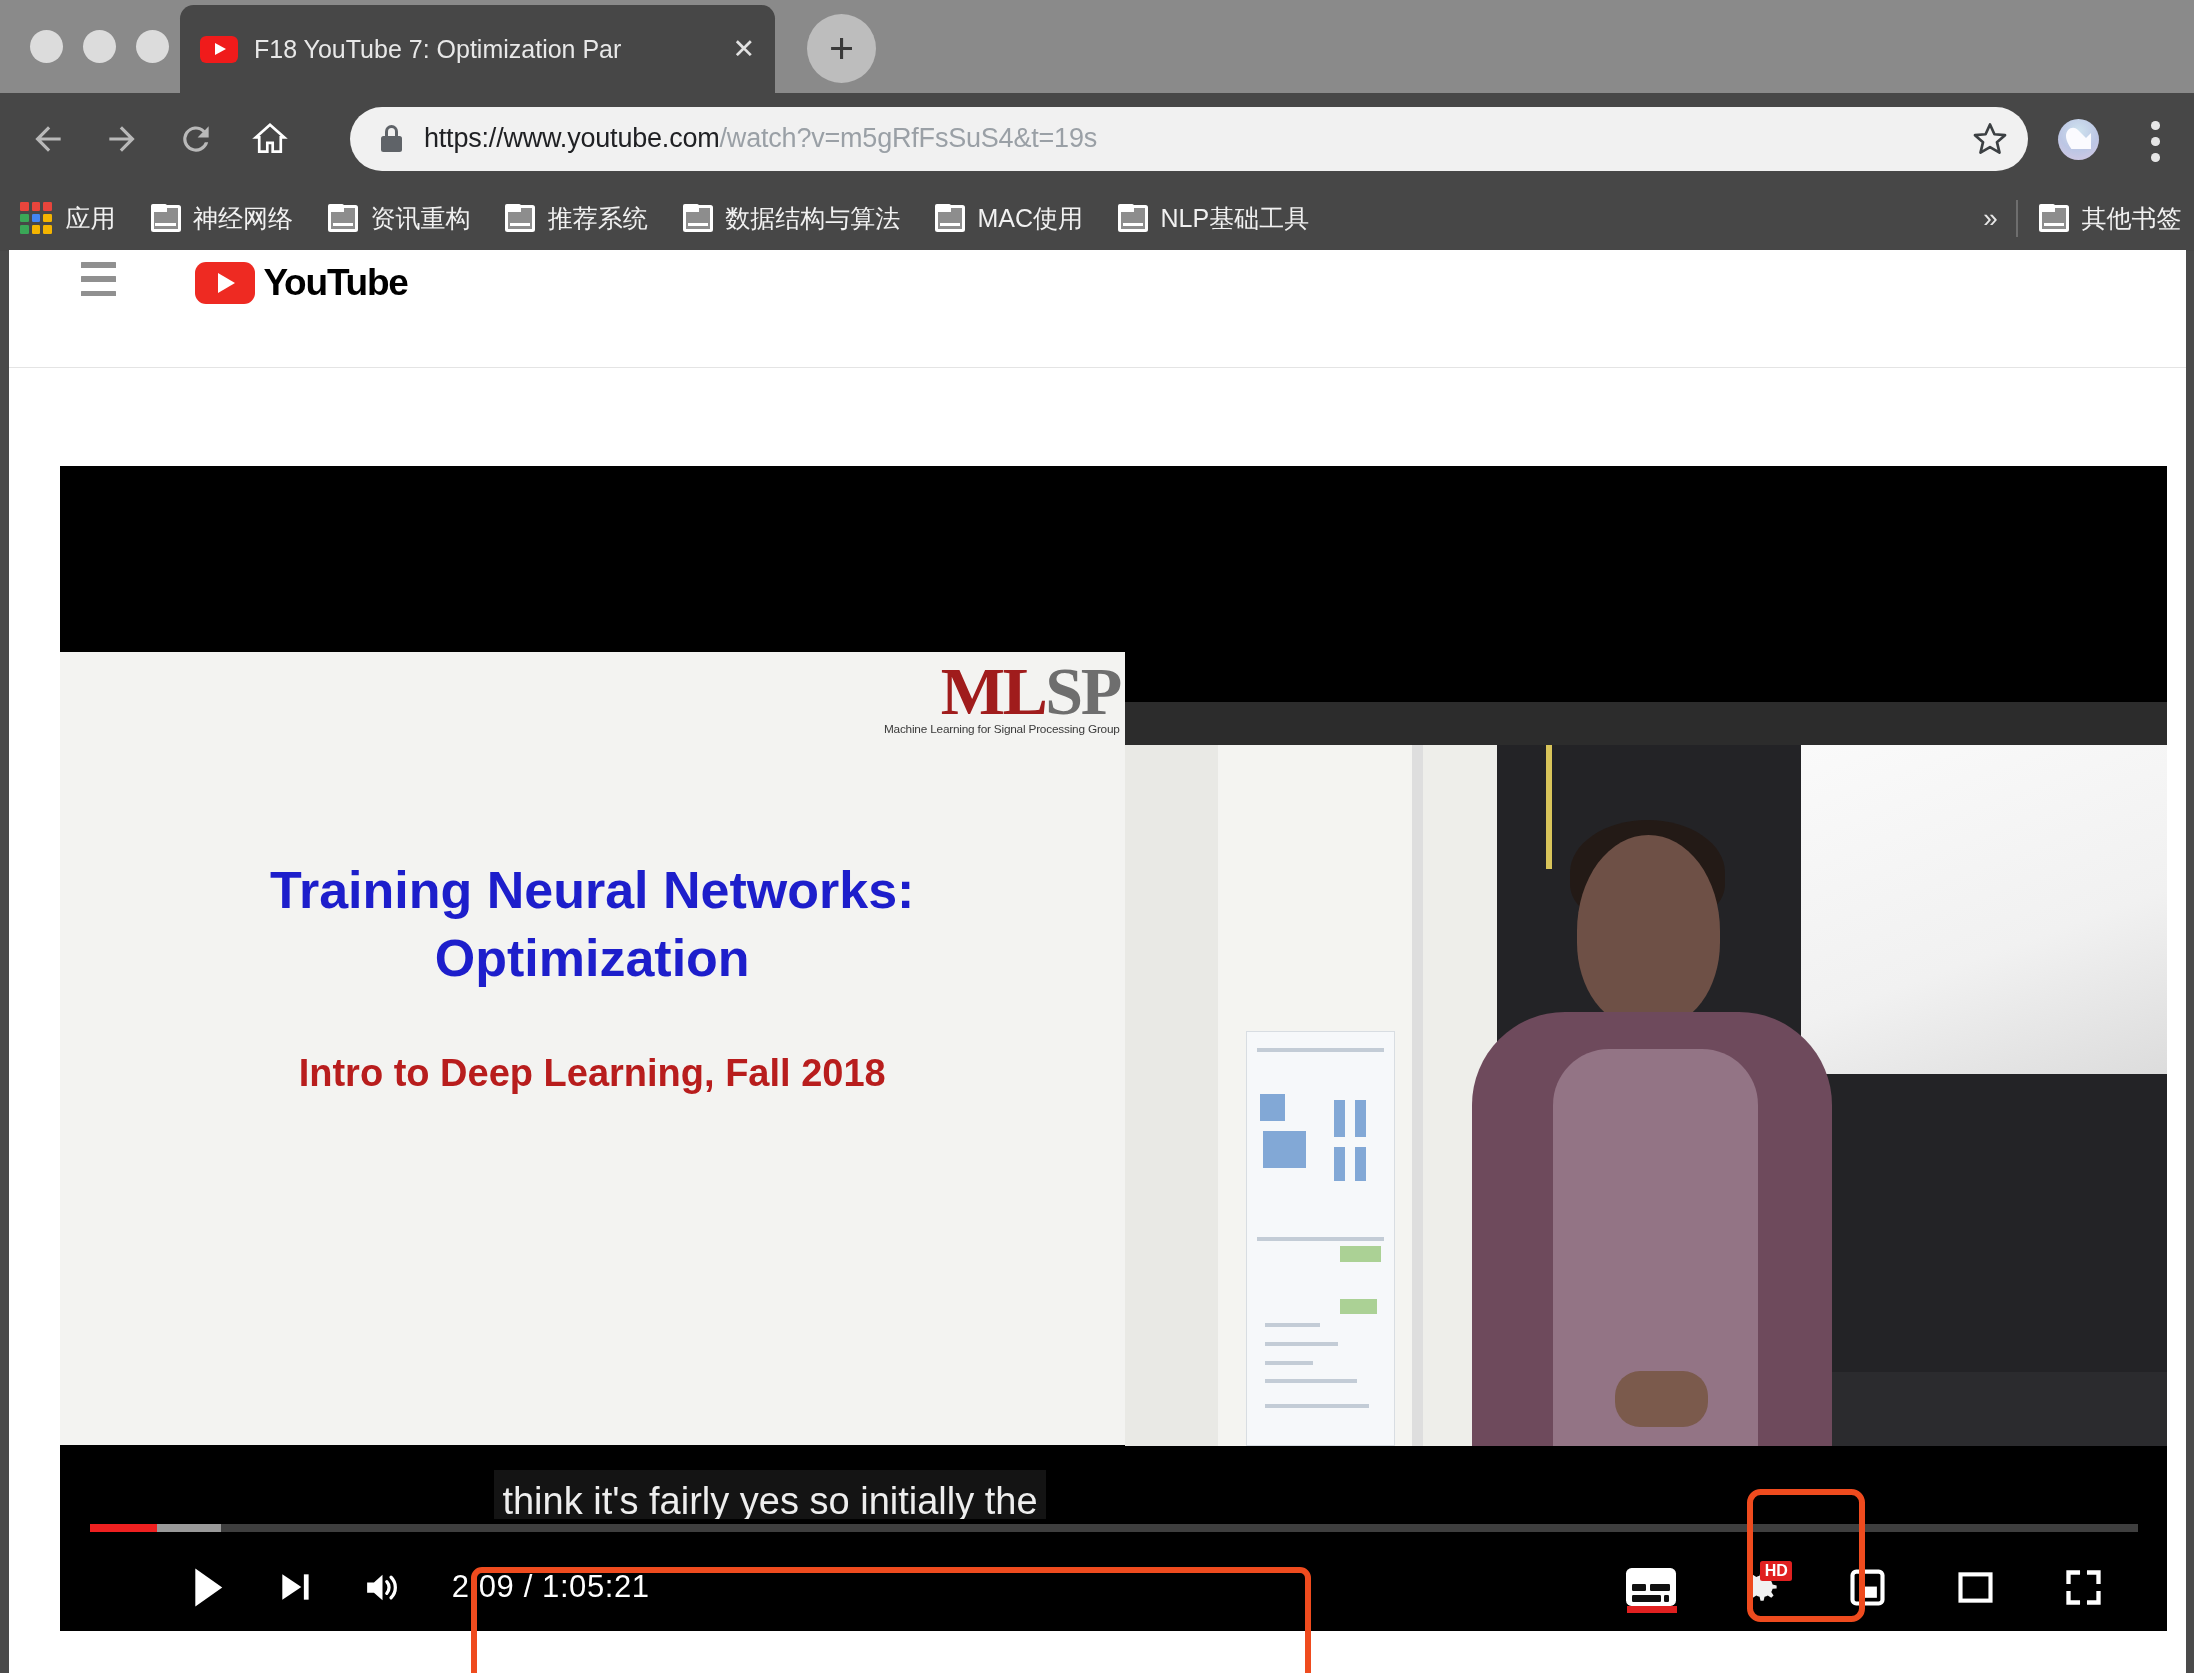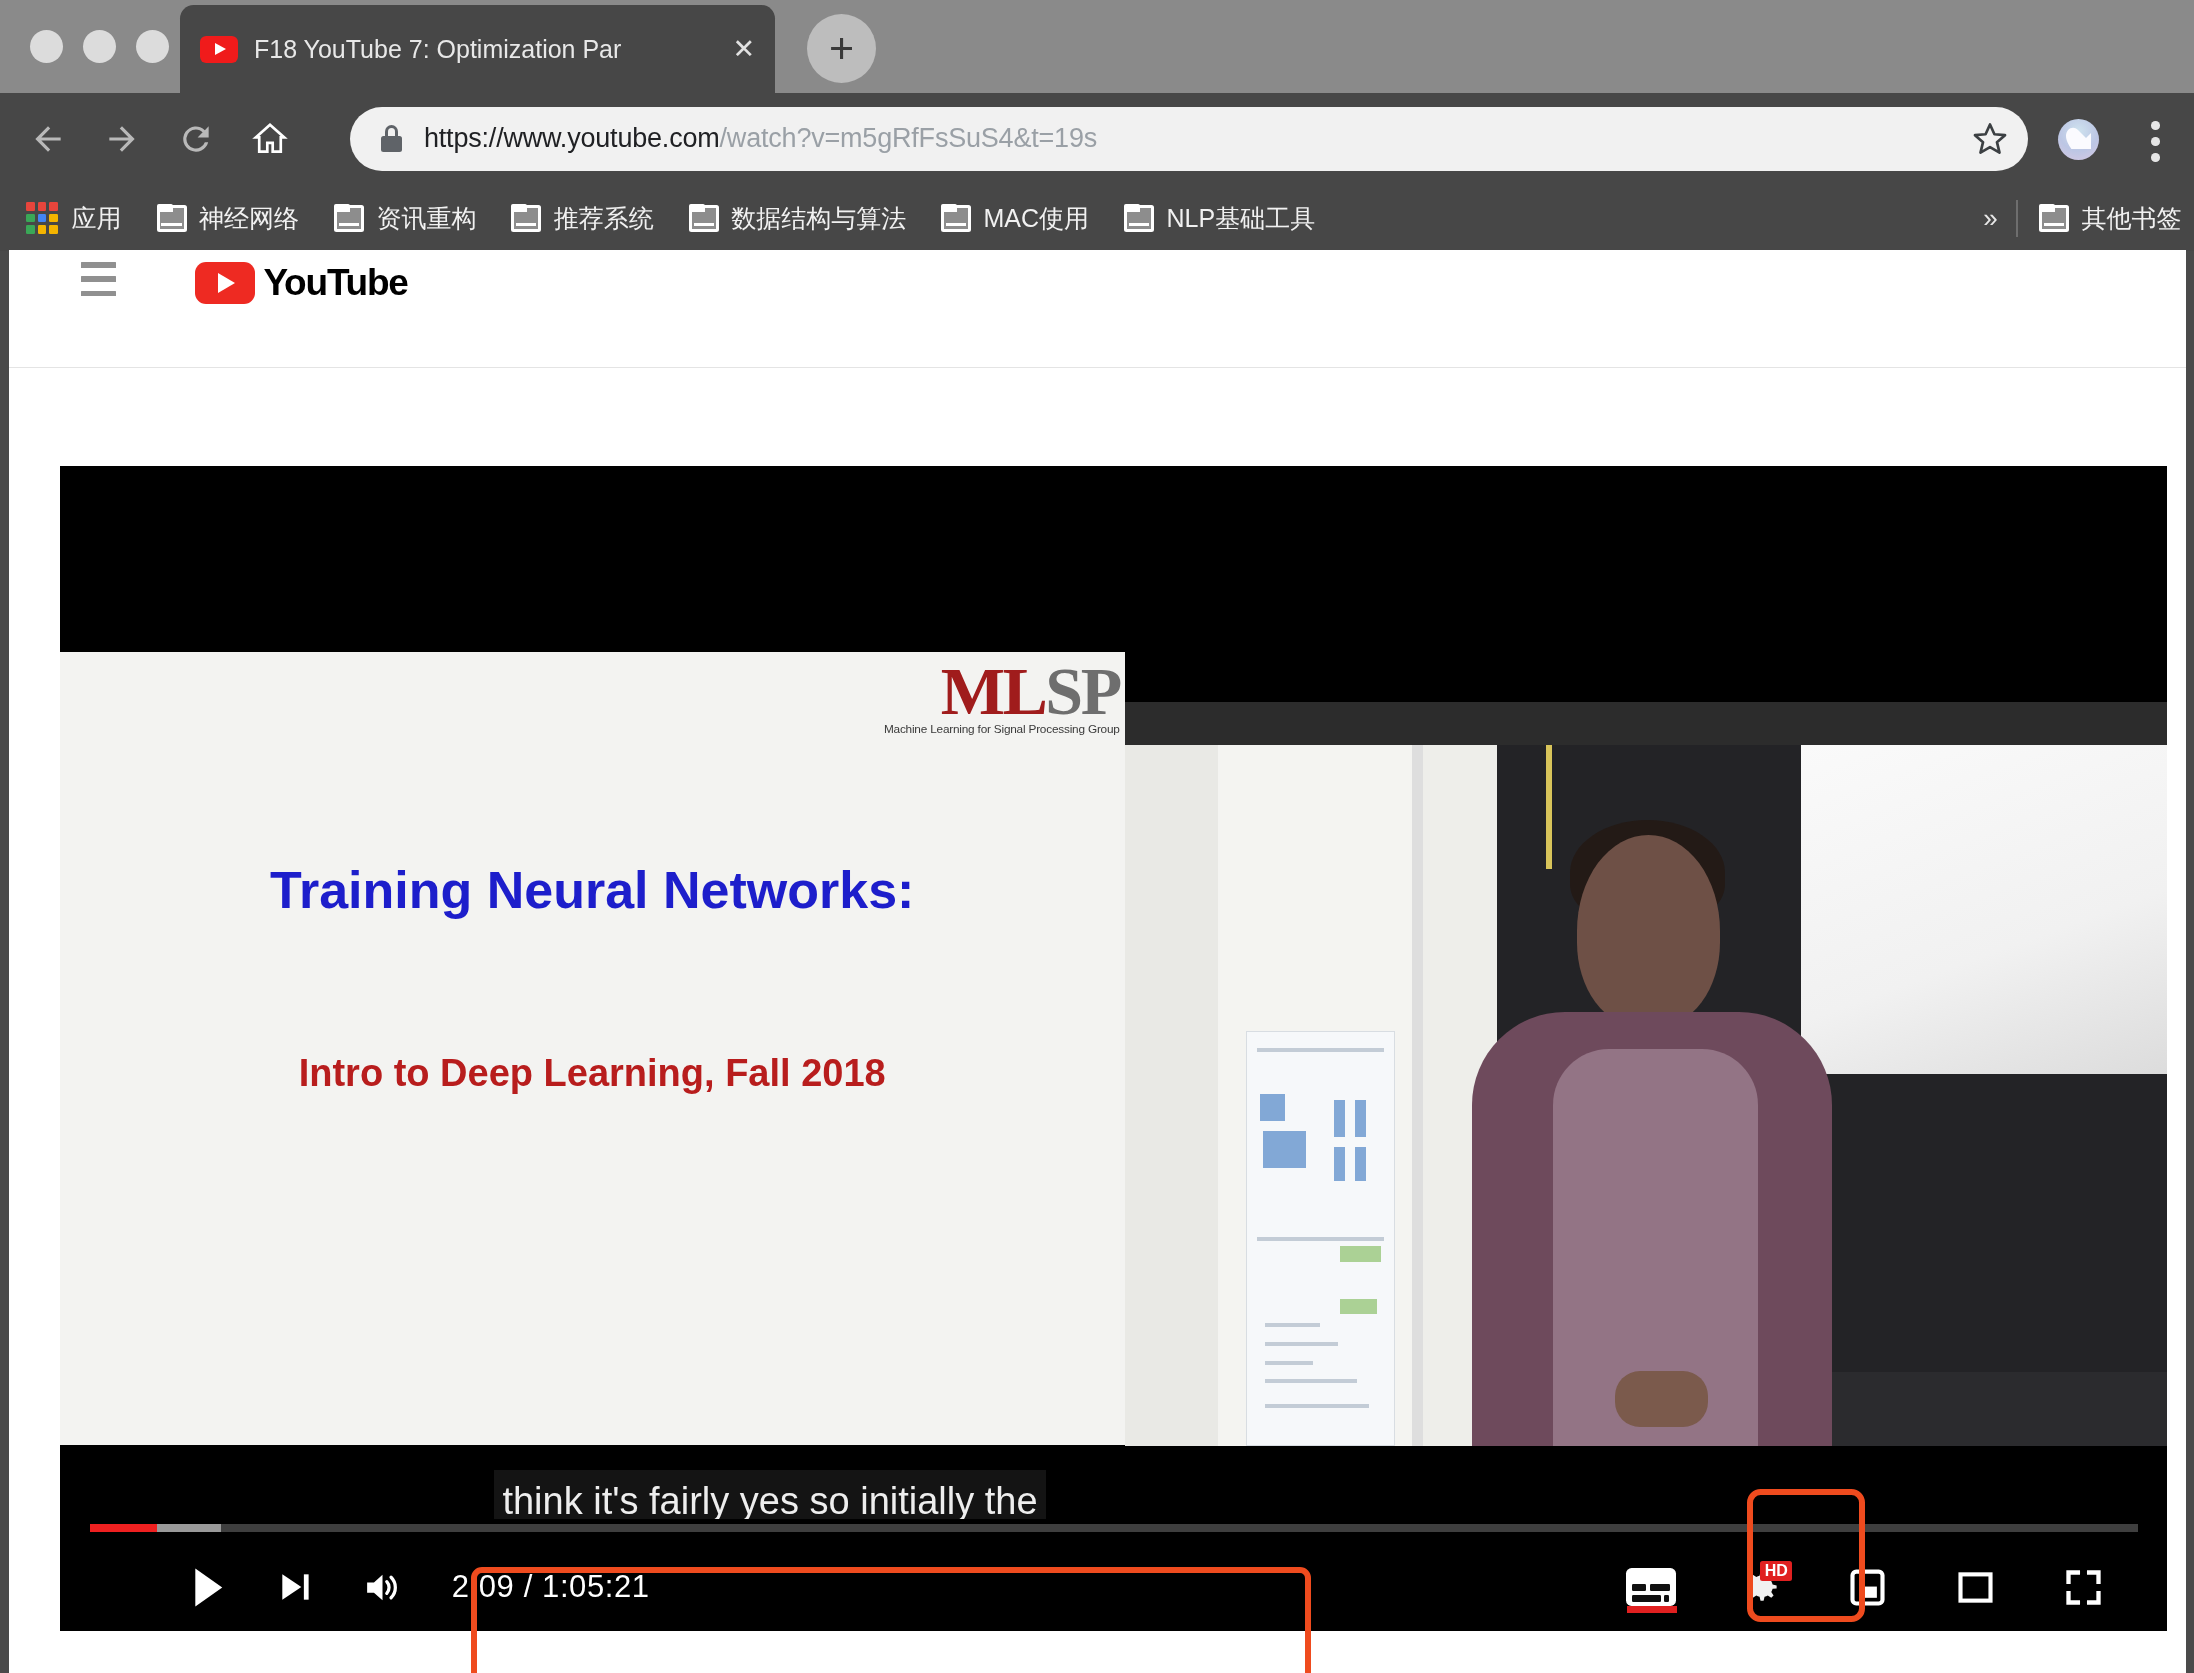--- a/index.html
+++ b/index.html
@@ -76,21 +76,21 @@
     content: ""; position: absolute; left: 8px; top: 8px; width: 25px; height: 22px;
     background: #fbfbff;
     clip-path: path("M20 36 C 4 24, 0 14, 0 9 C 0 2, 7 -2, 12 3 L20 11 L28 3 C33 -2, 40 2, 40 9 C40 14, 36 24, 20 36 Z");
   }
   .kebab { position: absolute; left: 2151px; top: 28px; display:flex; flex-direction: column; gap: 7.4px; align-items: center; }
   .kebab i { width: 8.7px; height: 8.7px; border-radius: 50%; background: #e6e6e6; display: block; }
 
   
   .bookmarks {
     position: absolute; left: 0; top: 185px; width: 2194px; height: 66px;
-    background: #474747; display: flex; align-items: center; padding-left: 26px;
+    background: #474747; display: flex; align-items: center; padding-left: 20px;
   }
   .bm { display: flex; align-items: center; margin-right: 35px; white-space: nowrap; }
   .bm-label { color: #f1f1f1; font-size: 25px; }
   .folder-ico {
     width: 30px; height: 27px; margin-right: 12.4px; position: relative; flex: 0 0 auto;
     border: 3.1px solid #ffffff; border-radius: 2.5px; background: #8d8d8d;
   }
   .folder-ico::before {
     content: ""; position: absolute; left: -3.1px; top: -3.1px; width: 16px; height: 7.4px;
     background: #ffffff; border-radius: 1.9px 1.9px 0 0;
@@ -434,20 +434,21 @@
     <div class="player">
       <div class="video-frame">
 
         <div class="slide">
           <div class="mlsp">
             <div class="big"><span class="ml">ML</span><span class="sp">SP</span></div>
             <div class="sub">Machine Learning for Signal Processing Group</div>
           </div>
           <div class="slide-title">
             <div>Training Neural Networks:</div>
+            <div>Optimization</div>
           </div>
           <div class="slide-sub">Intro to Deep Learning, Fall 2018</div>
         </div>
 
         <div class="room">
           <div class="wallL"></div>
           <div class="pillar"></div>
           <div class="poster">
             <div class="l" style="top:16px"></div>
             <div class="blue" style="left:13.6px; top:62px; width:25px; height:27px;"></div>

